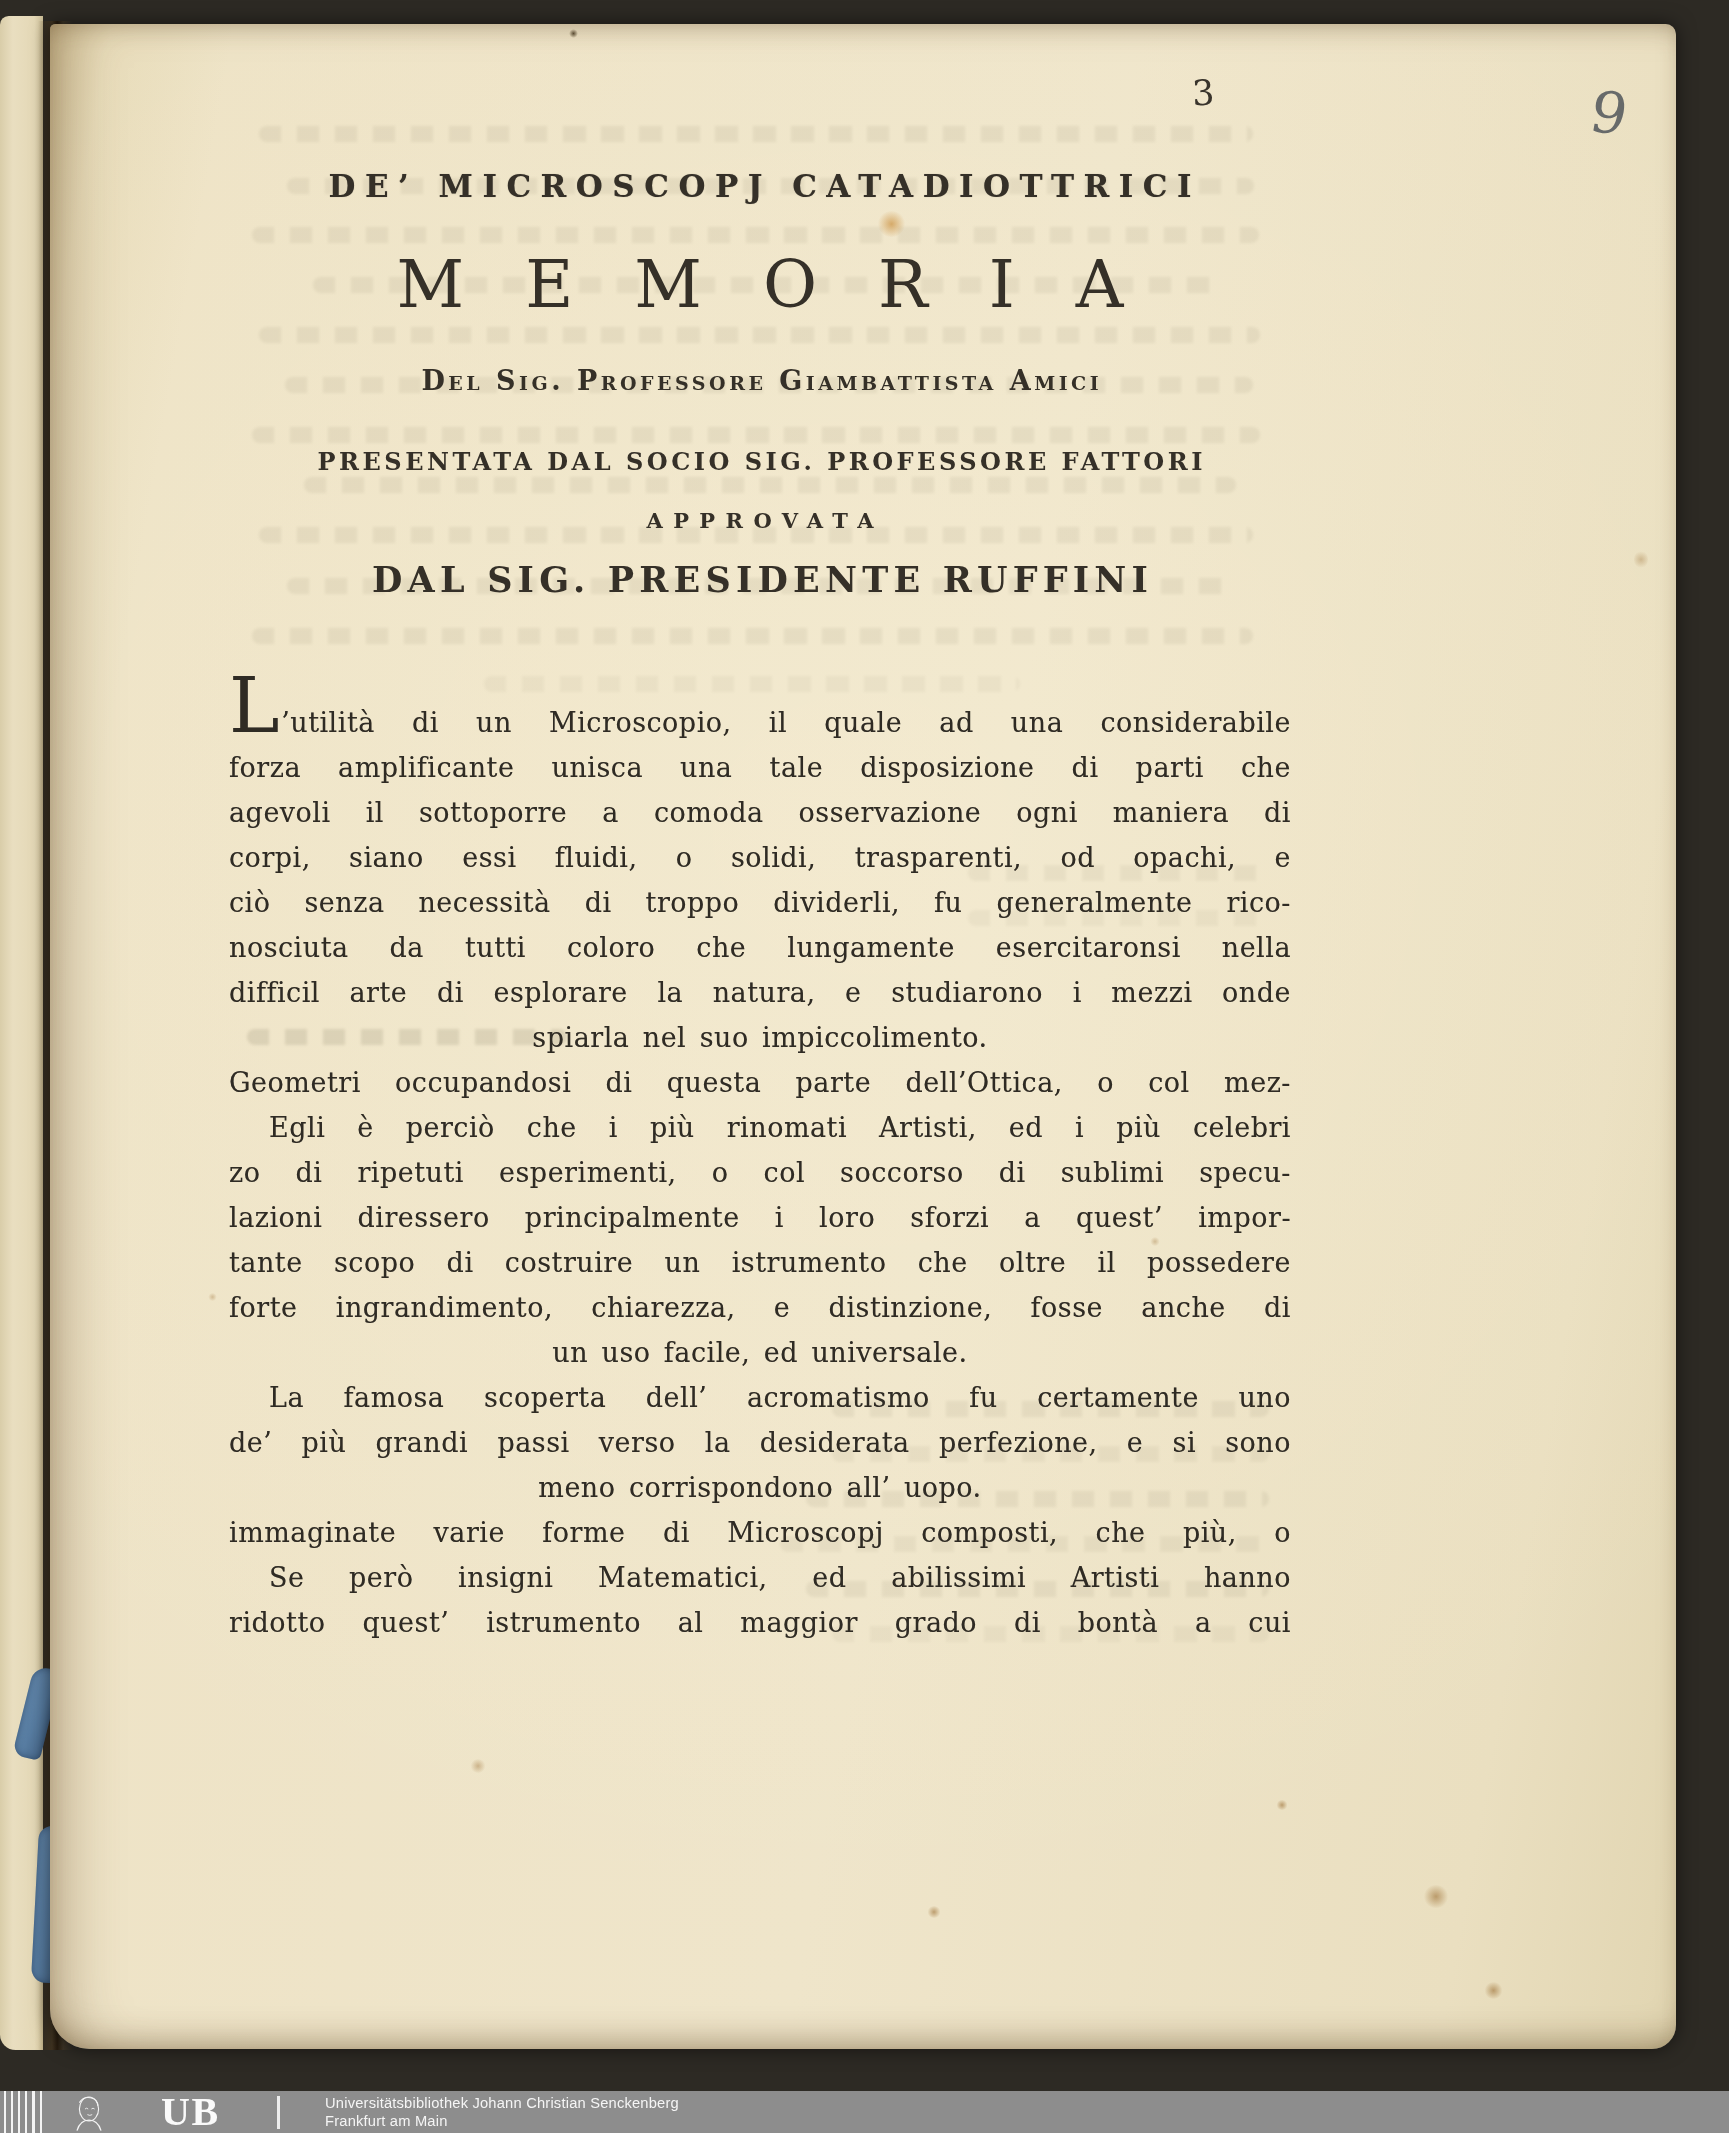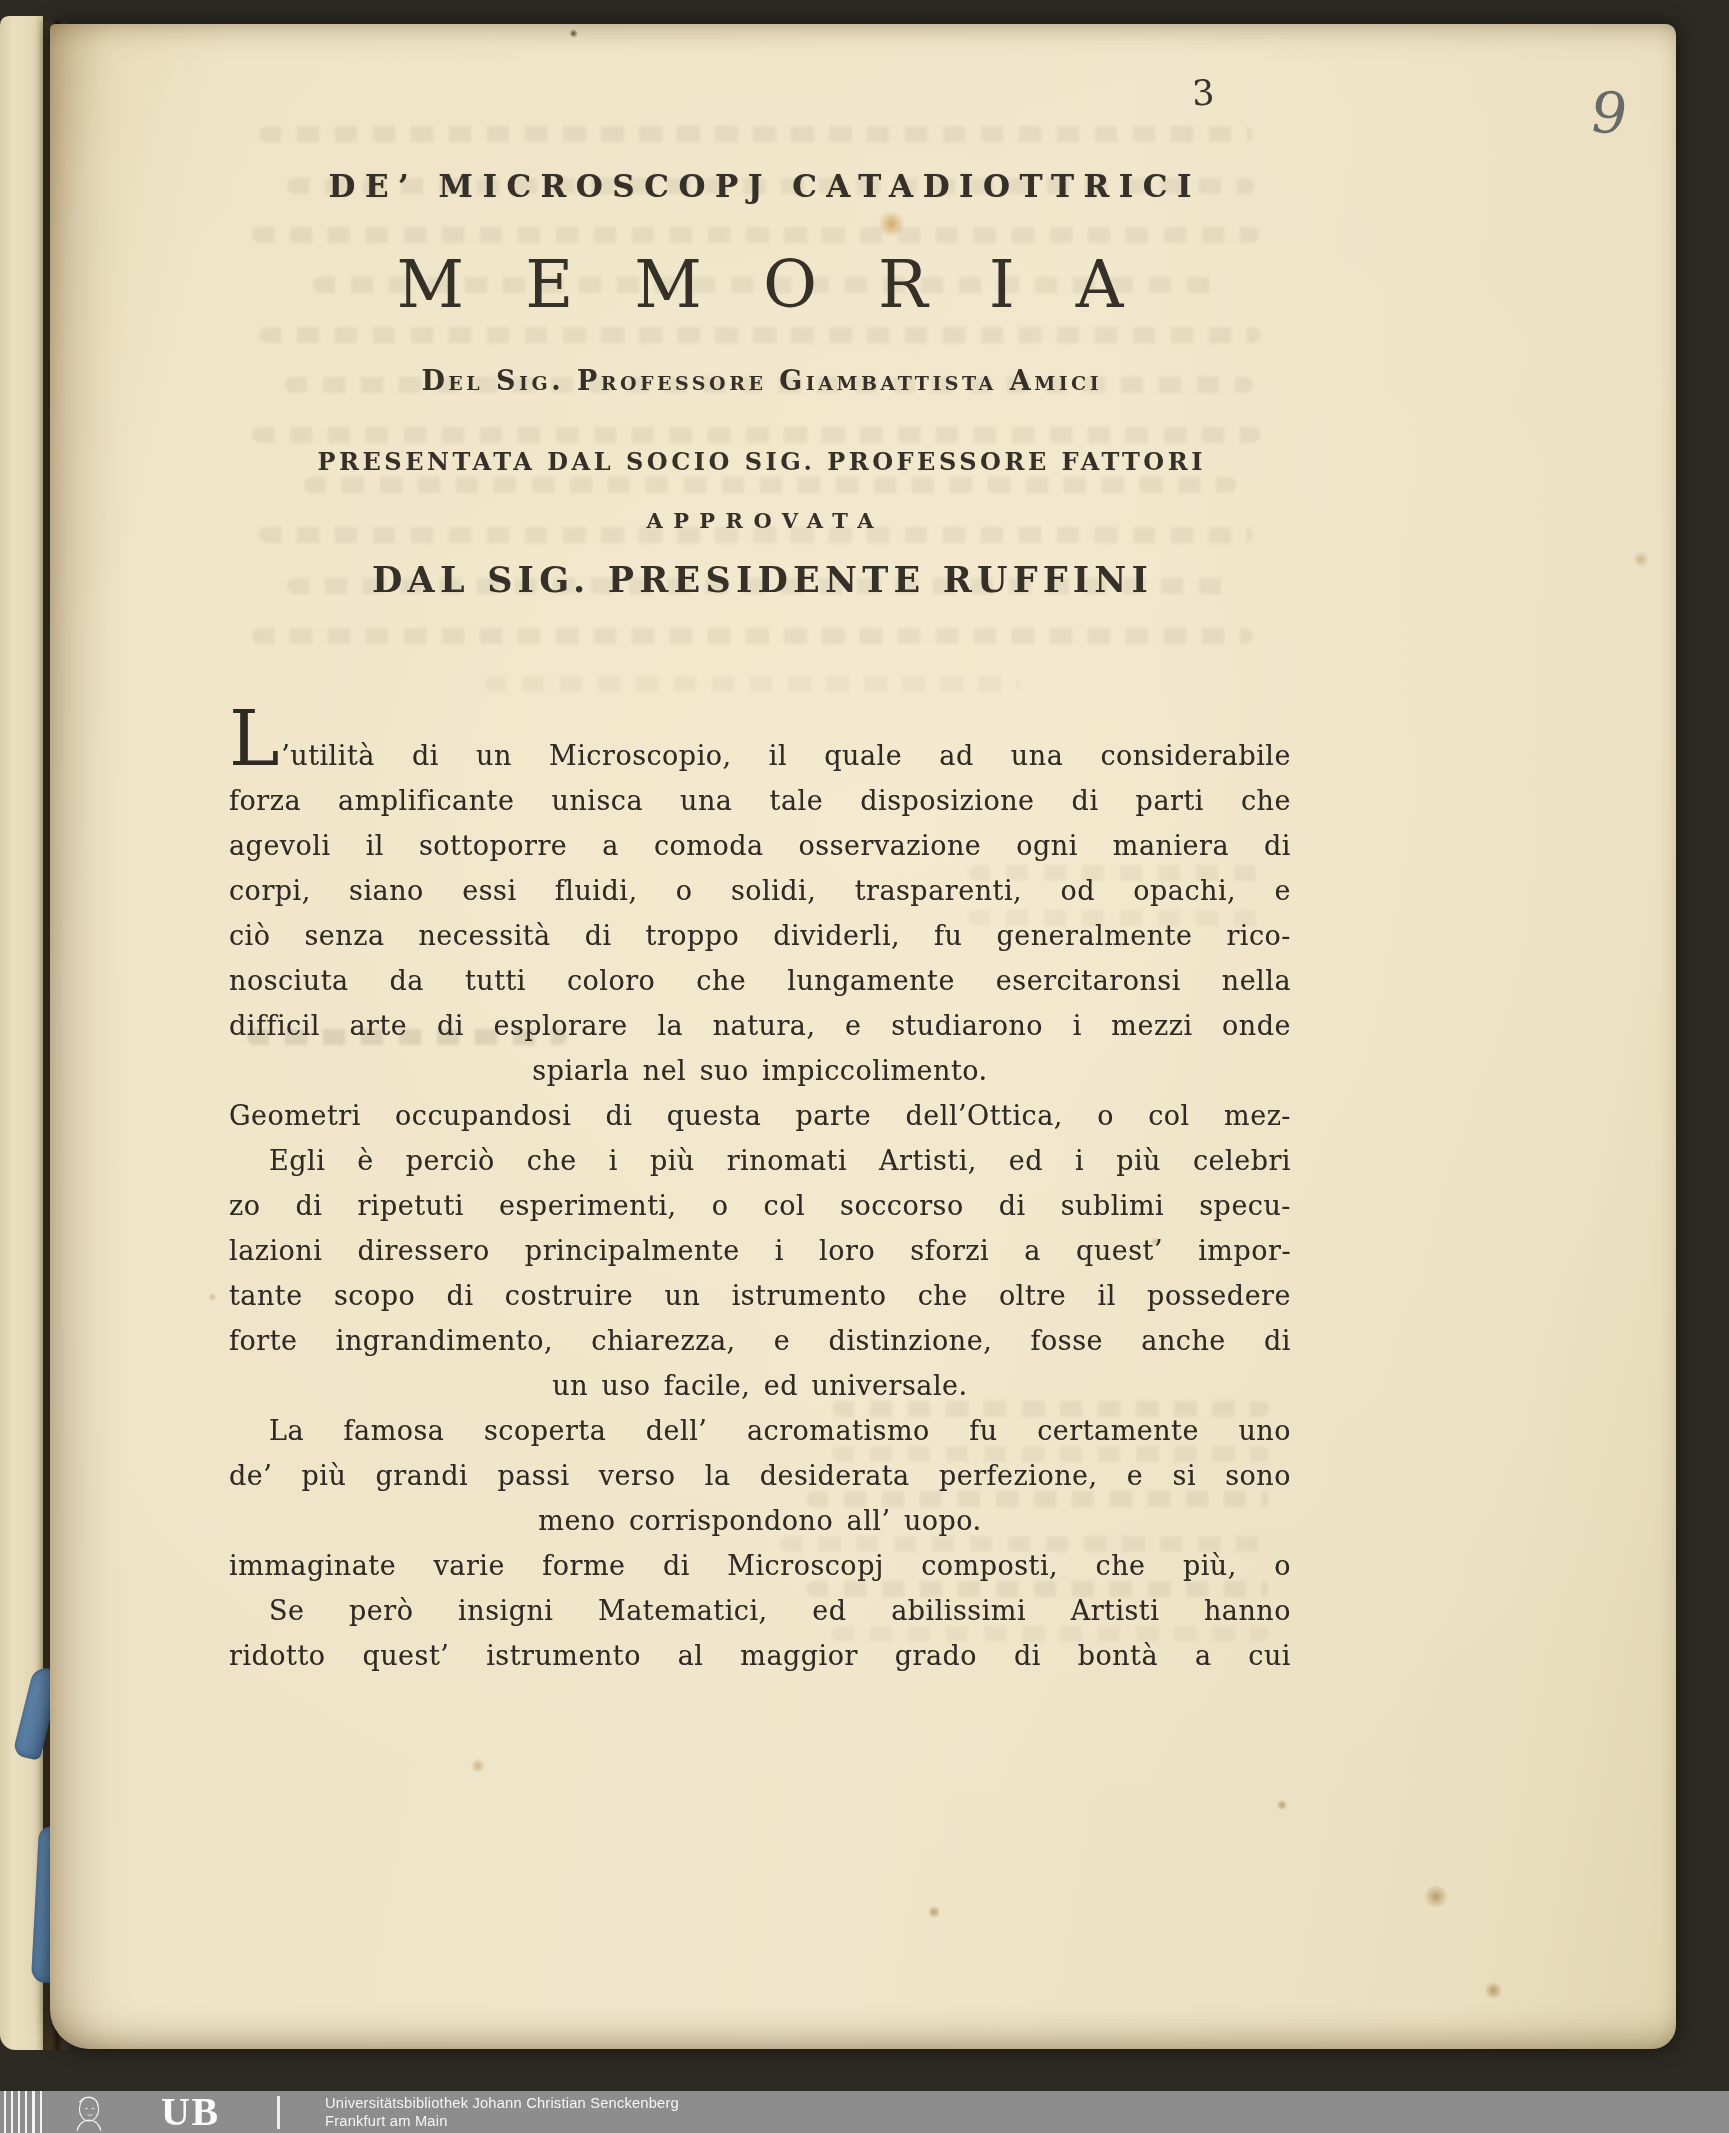--- a/index.html
+++ b/index.html
@@ -84,21 +84,21 @@
   .hd{position:absolute;left:229px;width:1062px;text-align:center;color:#353028;line-height:1;white-space:nowrap;}
   .h-series{top:171px;font-size:31px;letter-spacing:9.5px;text-indent:9.5px;font-weight:700;
             text-shadow:0 0 0.9px rgba(53,48,40,.4);}
   .h-main{top:252px;font-size:66px;letter-spacing:61px;text-indent:61px;font-weight:500;}
   .h-author{top:367px;font-size:27px;font-variant:small-caps;letter-spacing:3.5px;text-indent:3.5px;font-weight:700;}
   .h-pres{top:438px;font-size:24px;letter-spacing:3.5px;text-indent:3.5px;font-weight:600;margin-top:12px;}
   .h-appr{top:510px;font-size:21px;letter-spacing:10.4px;text-indent:10.4px;font-weight:600;}
   .h-ruff{top:562px;font-size:35px;letter-spacing:5.2px;text-indent:5.2px;font-weight:600;}
 
   
-  .bodytext{position:absolute;left:229px;top:733px;width:1062px;color:#2f2b24;}
+  .bodytext{position:absolute;left:229px;top:700px;width:1062px;color:#2f2b24;}
   .bodytext .line{font-size:27px;line-height:45px;letter-spacing:0.5px;word-spacing:4.3px;
                   white-space:normal;text-shadow:0 0 0.5px rgba(47,43,36,.35);text-align:center;}
   .bodytext .line.jl{text-align:justify;text-align-last:justify;}
   .bodytext .line.ind{text-indent:40px;}
   .initcap{font-size:76px;line-height:0;letter-spacing:0;margin-right:1.7px;}
 
   
   .footerbar{position:absolute;left:0;top:2091px;width:1729px;height:42px;background:#8d8d8d;
              font-family:"Liberation Sans",sans-serif;}
   .stripes{position:absolute;left:3.5px;top:0;width:45px;height:42px;}

